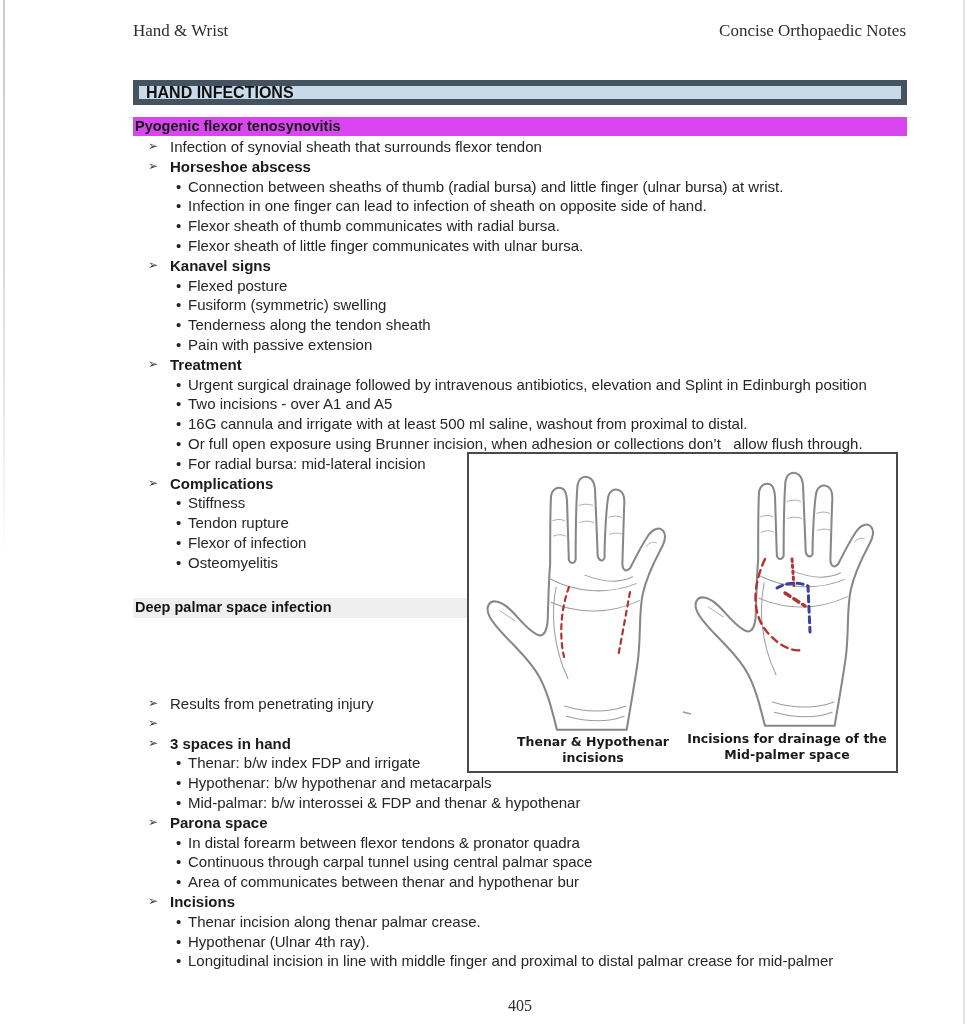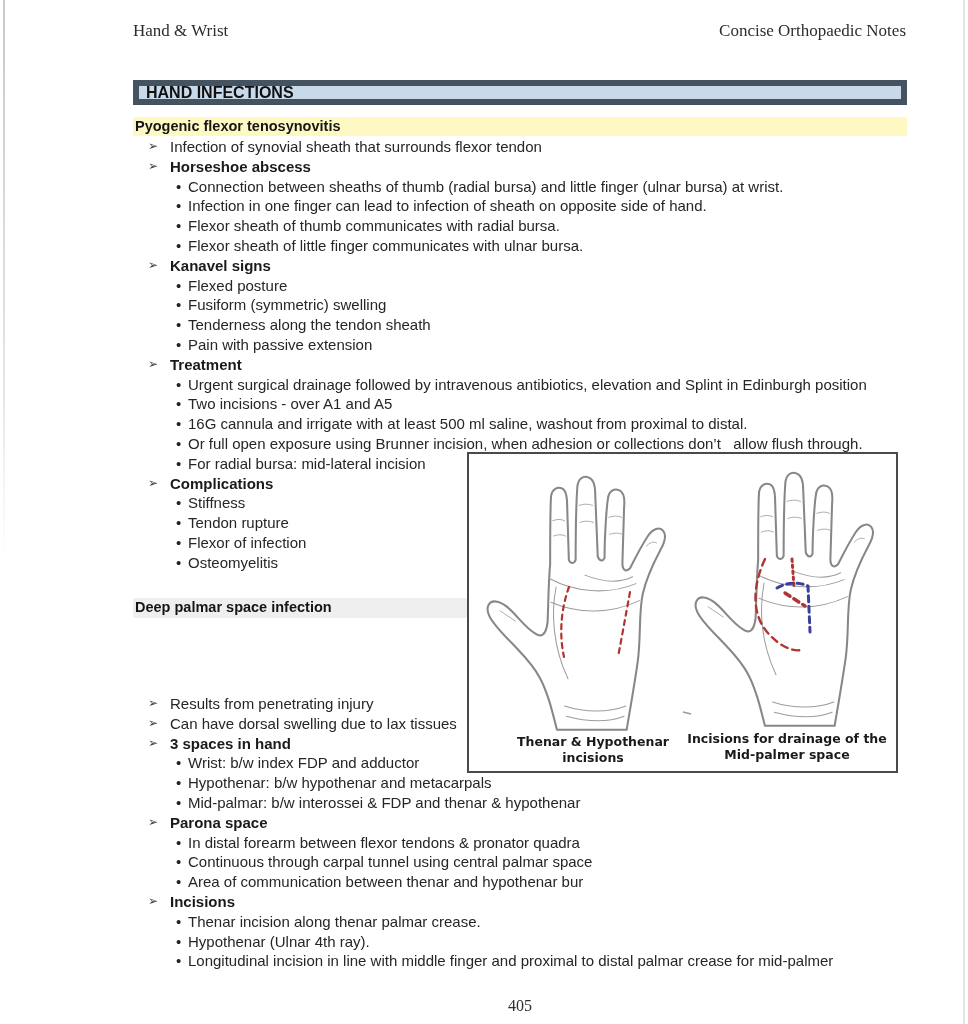--- a/index.html
+++ b/index.html
@@ -59,21 +59,21 @@
 <div class="edge-left"></div>
 <div class="edge-right"></div>
 
 <div class="hdr hdr-left">Hand &amp; Wrist</div>
 <div class="hdr hdr-right">Concise Orthopaedic Notes</div>
 
 <div class="banner" id="banner" style="background: rgb(200, 217, 234); border-color: rgb(69, 82, 95);">
   <span>HAND INFECTIONS</span>
 </div>
 
-<div class="band band1" id="band1" style="background: #fef9c3;">Pyogenic flexor tenosynovitis</div>
+<div class="band band1" id="band1" style="background: #d946ef;">Pyogenic flexor tenosynovitis</div>
 
 <div class="list list1">
     <div class="row l1"><span class="marker">➢</span><span class="txt">Infection of synovial sheath that surrounds flexor tendon</span></div>
     <div class="row l1"><span class="marker">➢</span><span class="txt b">Horseshoe abscess</span></div>
     <div class="row l2"><span class="marker">•</span><span class="txt">Connection between sheaths of thumb (radial bursa) and little finger (ulnar bursa) at wrist.</span></div>
     <div class="row l2"><span class="marker">•</span><span class="txt">Infection in one finger can lead to infection of sheath on opposite side of hand.</span></div>
     <div class="row l2"><span class="marker">•</span><span class="txt">Flexor sheath of thumb communicates with radial bursa.</span></div>
     <div class="row l2"><span class="marker">•</span><span class="txt">Flexor sheath of little finger communicates with ulnar bursa.</span></div>
     <div class="row l1"><span class="marker">➢</span><span class="txt b">Kanavel signs</span></div>
     <div class="row l2"><span class="marker">•</span><span class="txt">Flexed posture</span></div>
@@ -90,29 +90,29 @@
     <div class="row l2"><span class="marker">•</span><span class="txt">Stiffness</span></div>
     <div class="row l2"><span class="marker">•</span><span class="txt">Tendon rupture</span></div>
     <div class="row l2"><span class="marker">•</span><span class="txt">Flexor of infection</span></div>
     <div class="row l2"><span class="marker">•</span><span class="txt">Osteomyelitis</span></div>
   </div>
 
 <div class="band band2" id="band2" style="background: rgb(239, 239, 239);">Deep palmar space infection</div>
 
 <div class="list list2">
     <div class="row l1"><span class="marker">➢</span><span class="txt">Results from penetrating injury</span></div>
-    <div class="row l1"><span class="marker">➢</span><span class="txt">Can have dorsal swelling due to lax tissues</span></div>
+    <div class="row l1"><span class="marker">➢</span></div>
     <div class="row l1"><span class="marker">➢</span><span class="txt b">3 spaces in hand</span></div>
-    <div class="row l2"><span class="marker">•</span><span class="txt">Wrist: b/w index FDP and adductor</span></div>
+    <div class="row l2"><span class="marker">•</span><span class="txt">Thenar: b/w index FDP and irrigate</span></div>
     <div class="row l2"><span class="marker">•</span><span class="txt">Hypothenar: b/w hypothenar and metacarpals</span></div>
     <div class="row l2"><span class="marker">•</span><span class="txt">Mid-palmar: b/w interossei &amp; FDP and thenar &amp; hypothenar</span></div>
     <div class="row l1"><span class="marker">➢</span><span class="txt b">Parona space</span></div>
     <div class="row l2"><span class="marker">•</span><span class="txt">In distal forearm between flexor tendons &amp; pronator quadra</span></div>
     <div class="row l2"><span class="marker">•</span><span class="txt">Continuous through carpal tunnel using central palmar space</span></div>
-    <div class="row l2"><span class="marker">•</span><span class="txt">Area of communication between thenar and hypothenar bur</span></div>
+    <div class="row l2"><span class="marker">•</span><span class="txt">Area of communicates between thenar and hypothenar bur</span></div>
     <div class="row l1"><span class="marker">➢</span><span class="txt b">Incisions</span></div>
     <div class="row l2"><span class="marker">•</span><span class="txt">Thenar incision along thenar palmar crease.</span></div>
     <div class="row l2"><span class="marker">•</span><span class="txt">Hypothenar (Ulnar 4th ray).</span></div>
     <div class="row l2"><span class="marker">•</span><span class="txt">Longitudinal incision in line with middle finger and proximal to distal palmar crease for mid-palmer</span></div>
   </div>
 
 <div class="figure">
   <svg width="427" height="315" viewBox="0 0 427 315">
     <defs>
       <g id="hand">

